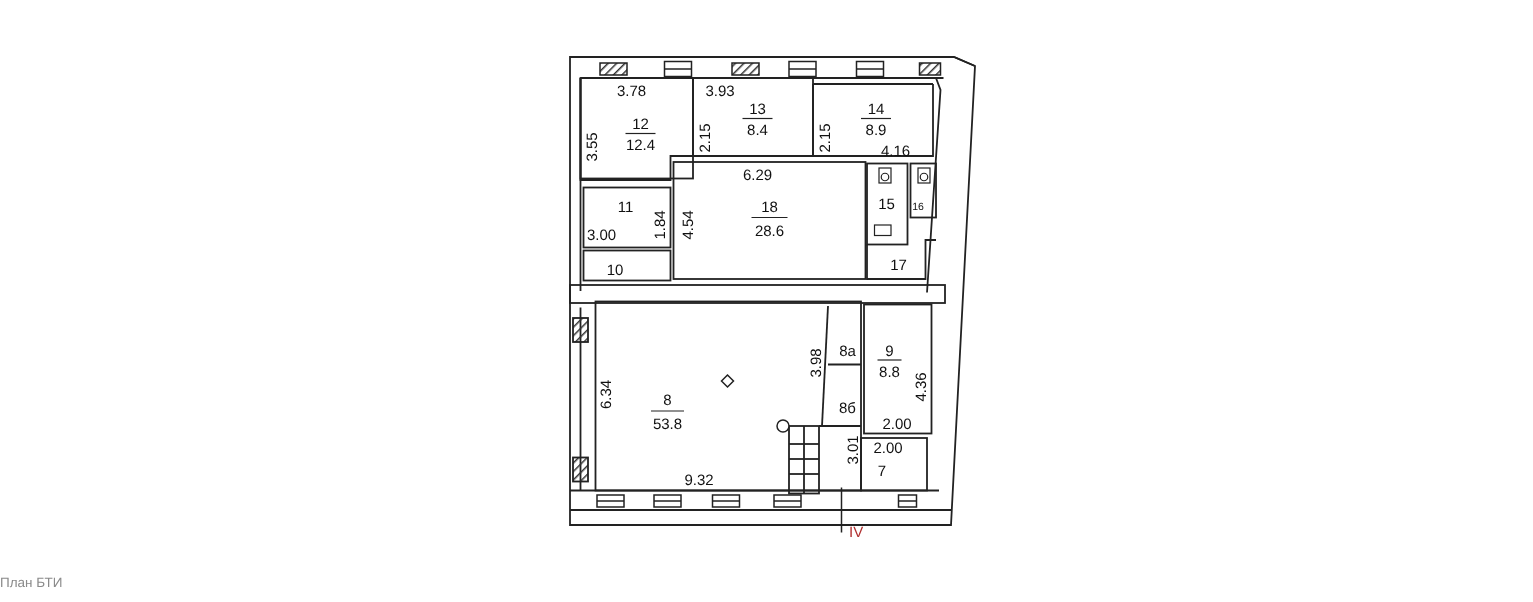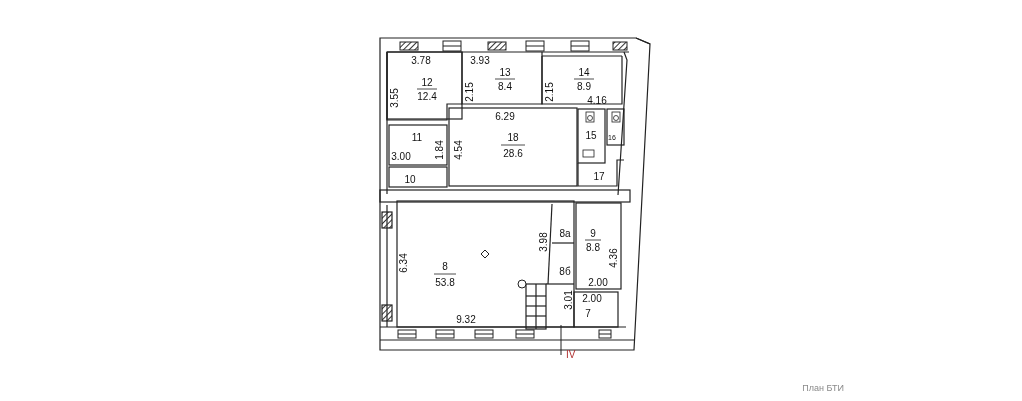--- a/index.html
+++ b/index.html
@@ -1,18 +1,18 @@
 <!DOCTYPE html>
 <html><head>
 <meta charset="utf-8">
 <style>
   html, body { margin: 0; padding: 0; background: #ffffff; }
   body { width: 1022px; height: 401px; position: relative; overflow: hidden; font-family: "Liberation Sans", sans-serif; }
   .plan { position: absolute; left: 0; top: 0; width: 1022px; height: 401px; }
-  .caption { position: absolute; left: 0; width: 844px; top: 383px; text-align: right; font-size: 9px; color: #8a8a8a; font-family: "Liberation Sans", sans-serif; }
+  .caption { position: absolute; left: 0; width: 844px; top: 383px; text-align: left; font-size: 9px; color: #8a8a8a; font-family: "Liberation Sans", sans-serif; }
   svg text { font-family: "Liberation Sans", sans-serif; fill: #111; }
 </style>
 </head>
 <body>
 
 <div class="plan">
 <svg width="1022" height="401" viewBox="0 0 1022 401" xmlns="http://www.w3.org/2000/svg">
   <defs>
     <pattern id="hatch" patternUnits="userSpaceOnUse" width="4" height="4" patternTransform="rotate(45)">
       <line x1="0" y1="0" x2="0" y2="4" stroke="#333" stroke-width="2"></line>

